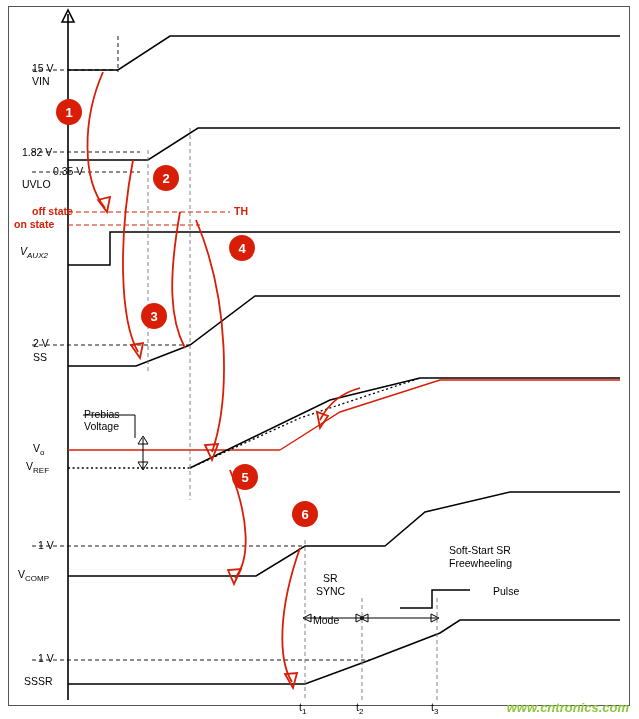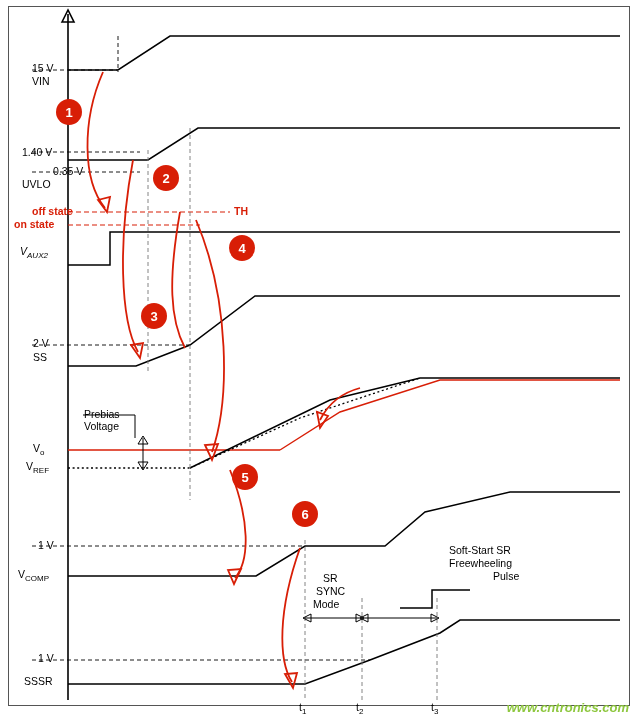--- a/index.html
+++ b/index.html
@@ -98,21 +98,21 @@
     <path class="arr" d="M300,548 C 278,610 278,660 292,682"></path>
     <path class="arr" d="M285,674 L293,688 L297,673 Z" fill="#d81e06" stroke="none"></path>
 
     <path class="arr" d="M320,420 C 330,400 345,392 360,388"></path>
     <path class="arr" d="M317,412 L320,428 L328,416 Z" fill="#d81e06" stroke="none"></path>
   </svg>
 
   <div class="lbl" style="left:32px;top:63px;">15 V</div>
   <div class="lbl" style="left:32px;top:76px;">VIN</div>
 
-  <div class="lbl" style="left:22px;top:147px;">1.40 V</div>
+  <div class="lbl" style="left:22px;top:147px;">1.82 V</div>
   <div class="lbl" style="left:22px;top:166px;margin-left:31px;">0.35 V</div>
   <div class="lbl" style="left:22px;top:179px;text-align:right;">UVLO</div>
 
   <div class="lbl red" style="left:14px;top:206px;margin-left:18px;">off state</div>
   <div class="lbl red" style="left:14px;top:219px;">on state</div>
   <div class="lbl red" style="left:234px;top:206px;">TH</div>
 
   <div class="lbl" style="left:20px;top:246px;font-style:italic;"><span>V</span><span class="sub">AUX2</span></div>
 
   <div class="lbl" style="left:33px;top:338px;">2 V</div>
@@ -125,25 +125,25 @@
   <div class="lbl" style="left:26px;top:461px;"><span>V</span><span class="sub">REF</span></div>
 
   <div class="lbl" style="left:38px;top:540px;">1 V</div>
   <div class="lbl" style="left:18px;top:569px;"><span>V</span><span class="sub">COMP</span></div>
 
   <div class="lbl" style="left:38px;top:653px;">1 V</div>
   <div class="lbl" style="left:24px;top:676px;">SSSR</div>
 
   <div class="lbl" style="left:323px;top:573px;">SR</div>
   <div class="lbl" style="left:316px;top:586px;">SYNC</div>
-  <div class="lbl" style="left:313px;top:599px;">Mode</div>
+  <div class="lbl" style="left:313px;top:615px;">Mode</div>
 
   <div class="lbl" style="left:449px;top:545px;">Soft-Start SR</div>
   <div class="lbl" style="left:449px;top:558px;">Freewheeling</div>
-  <div class="lbl" style="left:449px;top:571px;padding-left:44px;">Pulse</div>
+  <div class="lbl" style="left:449px;top:586px;padding-left:44px;">Pulse</div>
 
   <div class="lbl" style="left:299px;top:702px;"><span>t</span><span class="sub">1</span></div>
   <div class="lbl" style="left:356px;top:702px;"><span>t</span><span class="sub">2</span></div>
   <div class="lbl" style="left:431px;top:702px;"><span>t</span><span class="sub">3</span></div>
 
   <div class="badge" style="left:56px;top:99px;">1</div>
   <div class="badge" style="left:153px;top:165px;">2</div>
   <div class="badge" style="left:141px;top:303px;">3</div>
   <div class="badge" style="left:229px;top:235px;">4</div>
   <div class="badge" style="left:232px;top:464px;">5</div>

